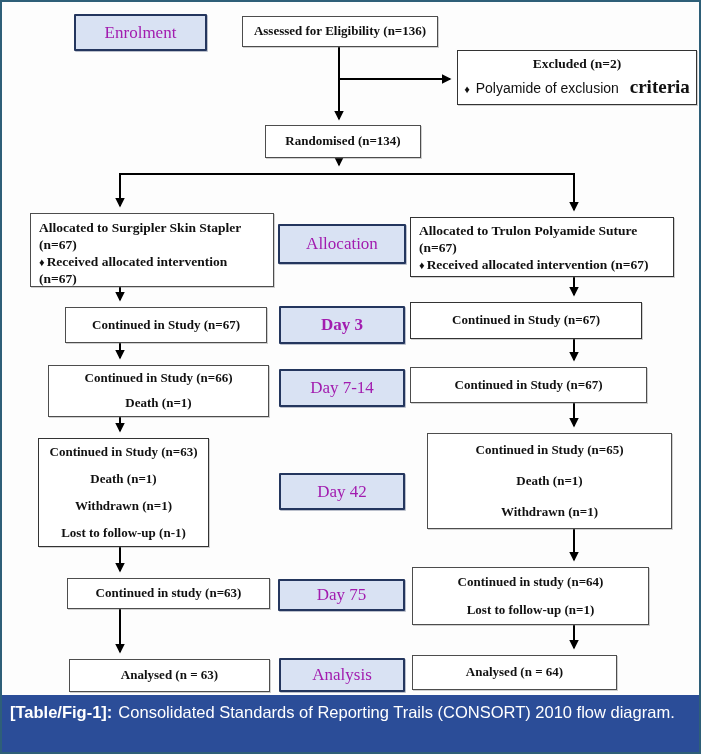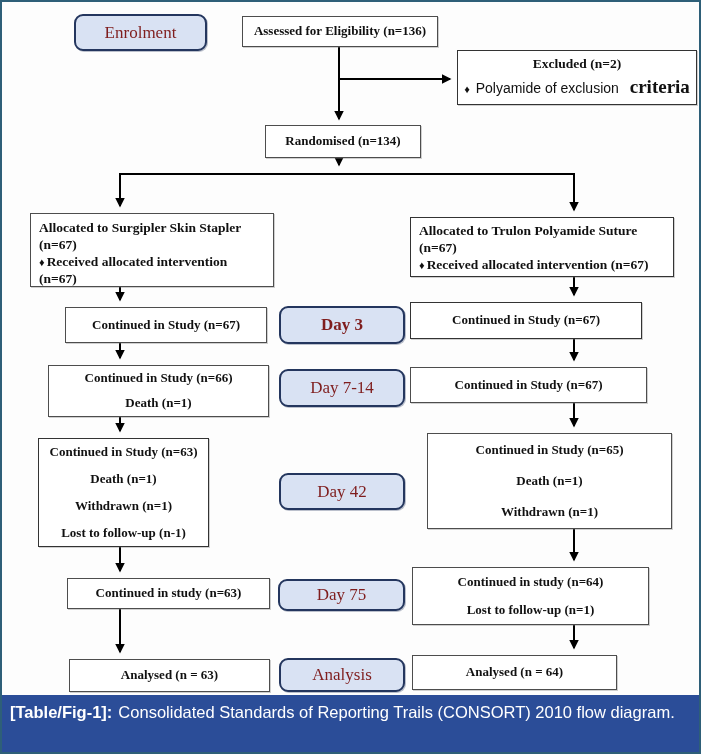--- a/index.html
+++ b/index.html
@@ -23,24 +23,24 @@
     font-size:13px;font-weight:600;color:#111;
     text-align:center;line-height:1.25;
     box-shadow:1px 1px 0 rgba(120,120,120,.35);
   }
   .fbox.leftalign{align-items:flex-start;text-align:left;}
   .fbox.spread{justify-content:space-around;}
   .stage{
     position:absolute;z-index:2;
     background:#d9e2f3;
     border:2px solid #24365e;
-    border-radius:9px;
+    border-radius:1px;
     box-sizing:border-box;
     display:flex;align-items:center;justify-content:center;
-    font-size:17px;color:#7f1d1d;font-weight:400;
+    font-size:17px;color:#a21caf;font-weight:400;
     box-shadow:1px 1px 0 rgba(36,54,94,.3);
   }
   .bullet{font-size:11px;margin-right:2px;}
   .excl-title{font-size:13.5px;}
   .excl-reason{
     font-family:"Liberation Sans","DejaVu Sans",sans-serif;
     font-size:14px;font-weight:500;margin-top:2px;
   }
   .excl-reason .tail{
     font-family:"Liberation Serif","DejaVu Serif",serif;
@@ -80,20 +80,21 @@
       <path d="M118,607 V650" marker-end="url(#arw)"></path>
       <path d="M572,275 V293" marker-end="url(#arw)"></path>
       <path d="M572,337 V358" marker-end="url(#arw)"></path>
       <path d="M572,401 V424" marker-end="url(#arw)"></path>
       <path d="M572,527 V558" marker-end="url(#arw)"></path>
       <path d="M572,623 V646" marker-end="url(#arw)"></path>
     </g>
   </svg>
 
   <div class="stage" style="left:72px;top:12px;width:133px;height:37px;">Enrolment</div>
+  <div class="stage" style="left:276px;top:222px;width:128px;height:40px;">Allocation</div>
   <div class="stage" style="left:277px;top:304px;width:126px;height:38px;font-weight:bold;">Day 3</div>
   <div class="stage" style="left:277px;top:367px;width:126px;height:38px;">Day 7-14</div>
   <div class="stage" style="left:277px;top:471px;width:126px;height:37px;">Day 42</div>
   <div class="stage" style="left:276px;top:577px;width:127px;height:32px;">Day 75</div>
   <div class="stage" style="left:277px;top:656px;width:126px;height:34px;">Analysis</div>
 
   <div class="fbox" style="left:240px;top:14px;width:196px;height:31px;">Assessed for Eligibility (n=136)</div>
 
   <div class="fbox" style="left:455px;top:48px;width:240px;height:55px;border-color:#333;">
     <span class="excl-title">Excluded (n=2)</span>

